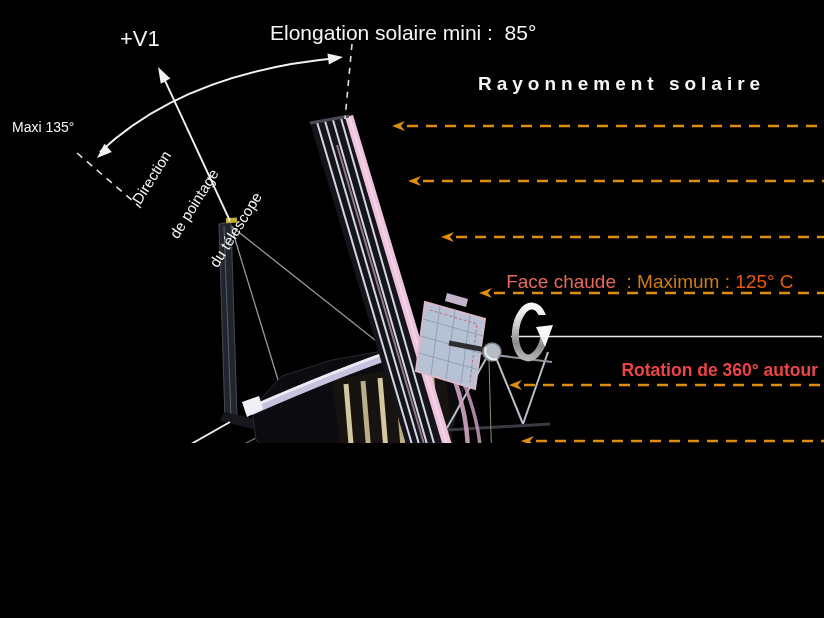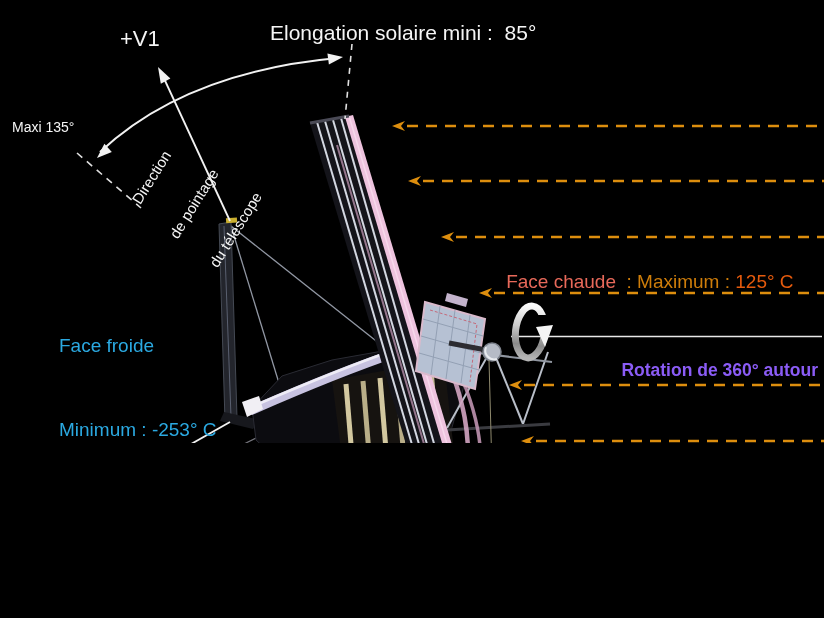--- a/index.html
+++ b/index.html
@@ -162,27 +162,24 @@
   <div class="lbl axis-lbl v3-lbl">+V3</div>
   <div class="lbl maxi-lbl">Maxi 135°</div>
   <div class="lbl elong-lbl">Elongation solaire mini :  85°</div>
 
   <div class="lbl dir-lbl">
     <div>Direction</div>
     <div>de pointage</div>
     <div>du télescope</div>
   </div>
 
+  <div class="lbl title-lbl">Rayonnement solaire</div>
 
-  <div class="lbl cold-lbl" style="color: rgb(43, 169, 225);">
-    <div>Face froide</div>
-    <div>Minimum : -253° C</div>
-  </div>
 
   <div class="lbl hot-lbl">
     <span style="color: rgb(232, 105, 90);">Face chaude</span><span style="color: rgb(206, 125, 10);">  : Maximum : </span><span style="color: rgb(229, 90, 13);">125° C</span>
   </div>
 
-  <div class="lbl rot-lbl" style="color: #8b5cf6;">
+  <div class="lbl rot-lbl" style="color: #ef4444;">
     <div>Rotation de 360° autour</div>
   </div>
 
 </div>
 
 </body></html>

